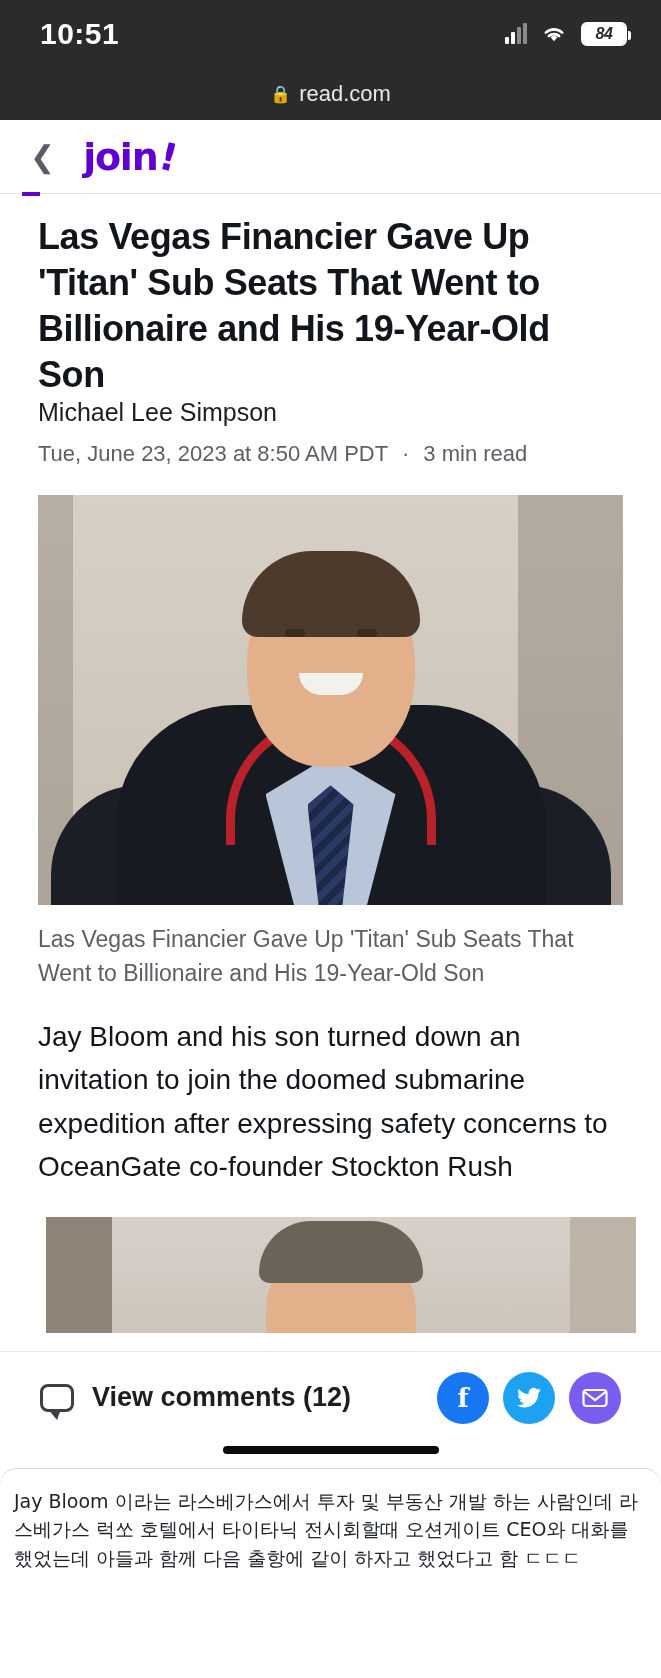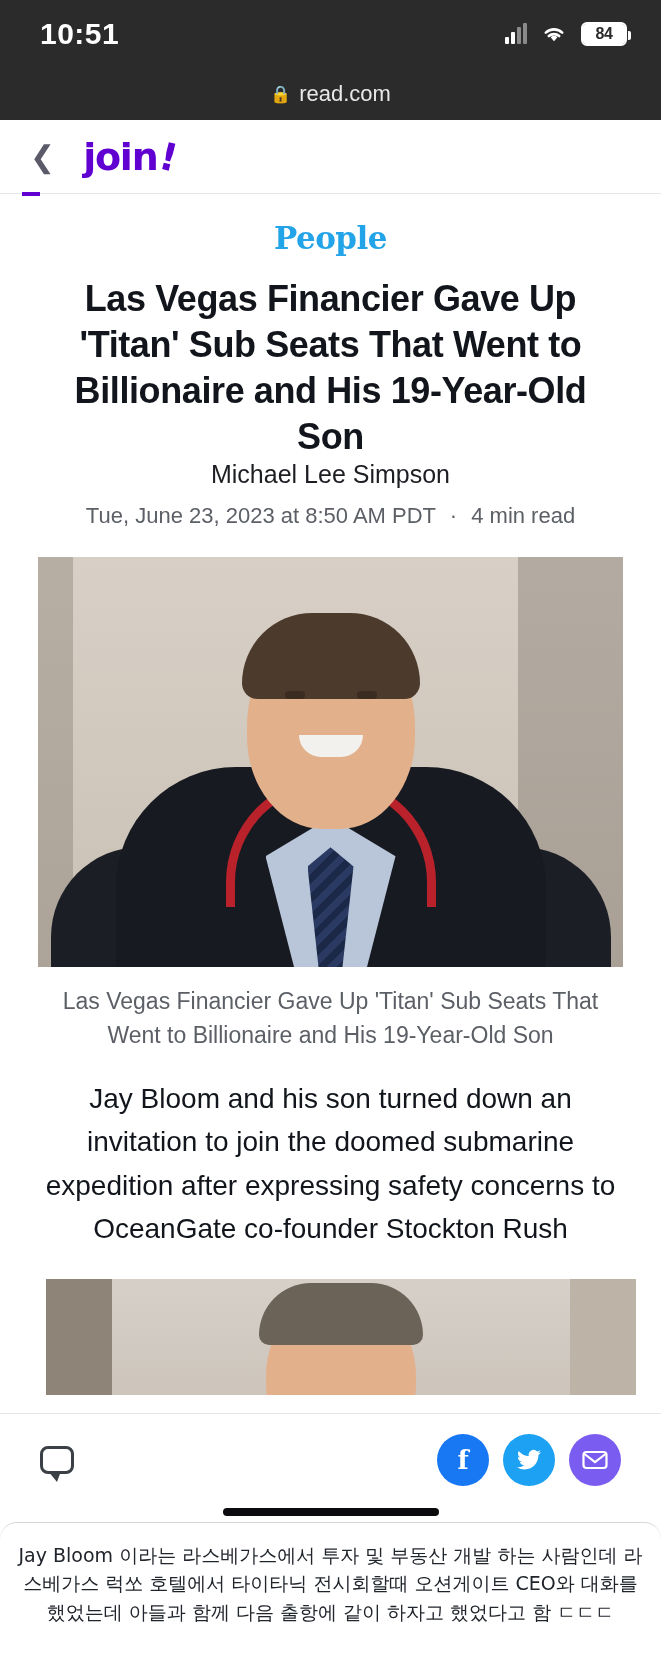--- a/index.html
+++ b/index.html
@@ -8,21 +8,20 @@
     height: 1678px;
     background: #ffffff;
     font-family: "Liberation Sans", sans-serif;
     overflow: hidden;
   }
   .phone {
     width: 661px;
     height: 1678px;
     position: relative;
     background: #ffffff;
-    text-align: center;
   }
 
   
   .statusbar {
     background: #2b2b2b;
     height: 68px;
     display: flex;
     align-items: center;
     justify-content: space-between;
     padding: 0 34px 0 40px;
@@ -56,20 +55,21 @@
   .signal i:nth-child(4) { height: 21px; background: #8a8a8a; }
   .wifi { width: 26px; height: 20px; position: relative; }
   .battery {
     width: 46px; height: 24px;
     border: 2px solid #ffffff;
     border-radius: 6px;
     position: relative;
     display: flex;
     align-items: center;
     justify-content: center;
+    font-style: italic;
   }
   .battery::after {
     content: "";
     position: absolute;
     right: -6px;
     top: 7px;
     width: 3px; height: 9px;
     background: #ffffff;
     border-radius: 0 2px 2px 0;
   }
@@ -359,21 +359,21 @@
   .homebar {
     margin: 6px auto 0 auto;
     width: 216px; height: 8px;
     background: #0b0b0d;
     border-radius: 5px;
   }
 
   
   .notes {
     border-top: 1px solid #d8d8dc;
-    margin-top: 6px;
+    margin-top: 14px;
     padding: 18px 14px 0 14px;
     border-radius: 17px;
   }
   .note {
     font-size: 19px;
     line-height: 1.52;
     color: #20242b;
     margin-bottom: 20px;
     font-family: "DejaVu Sans", sans-serif;
   }
@@ -413,27 +413,26 @@
   <div class="yheader">
     <span class="back-chevron">❮</span>
     <span class="yahoo-logo">
       <span>join</span>
         <span class="excl">!</span>
     </span>
     <span class="purple-tick"></span>
   </div>
 
   <div class="article">
-    <div class="brand">People</div>
     <h1 class="headline">Las Vegas Financier Gave Up 'Titan' Sub Seats That Went to Billionaire and His 19-Year-Old Son</h1>
     <div class="byline">Michael Lee Simpson</div>
     <div class="meta">
       <span>Tue, June 23, 2023 at 8:50 AM PDT</span>
       <span class="dot">·</span>
-      <span>4 min read</span>
+      <span>3 min read</span>
     </div>
 
     <div class="hero">
       <div class="wall"></div>
       <div class="shoulder-wide"></div>
       <div class="shoulders"></div>
       <div class="shirt"></div>
       <div class="lanyard"></div>
       <div class="tie"></div>
       <div class="head"></div>
@@ -452,20 +451,21 @@
       <div class="h2head"></div>
       <div class="h2hair"></div>
     </div>
   </div>
 
   <div class="divider"></div>
 
   <div class="commentbar">
     <div class="comment-left">
       <span class="bubble-icon"></span>
+      <span class="comment-label">View comments (12)</span>
     </div>
     <div class="share-icons">
       <span class="circle-icon fb">f</span>
       <span class="circle-icon tw">
         <svg width="26" height="22" viewBox="0 0 26 22">
             <path d="M25 3.2a9.6 9.6 0 0 1-2.8.8A4.9 4.9 0 0 0 24.3 1.3a9.8 9.8 0 0 1-3.1 1.2A4.9 4.9 0 0 0 12.8 7a13.8 13.8 0 0 1-10-5.1 4.9 4.9 0 0 0 1.5 6.5A4.8 4.8 0 0 1 2 7.8v.1a4.9 4.9 0 0 0 3.9 4.8 4.9 4.9 0 0 1-2.2.1 4.9 4.9 0 0 0 4.6 3.4A9.8 9.8 0 0 1 1 18.2 13.8 13.8 0 0 0 8.5 20.4c9 0 13.9-7.4 13.9-13.9v-.6A9.9 9.9 0 0 0 25 3.2z" fill="#fff"></path>
           </svg>
       </span>
       <span class="circle-icon ml">
         <svg width="26" height="20" viewBox="0 0 26 20">

